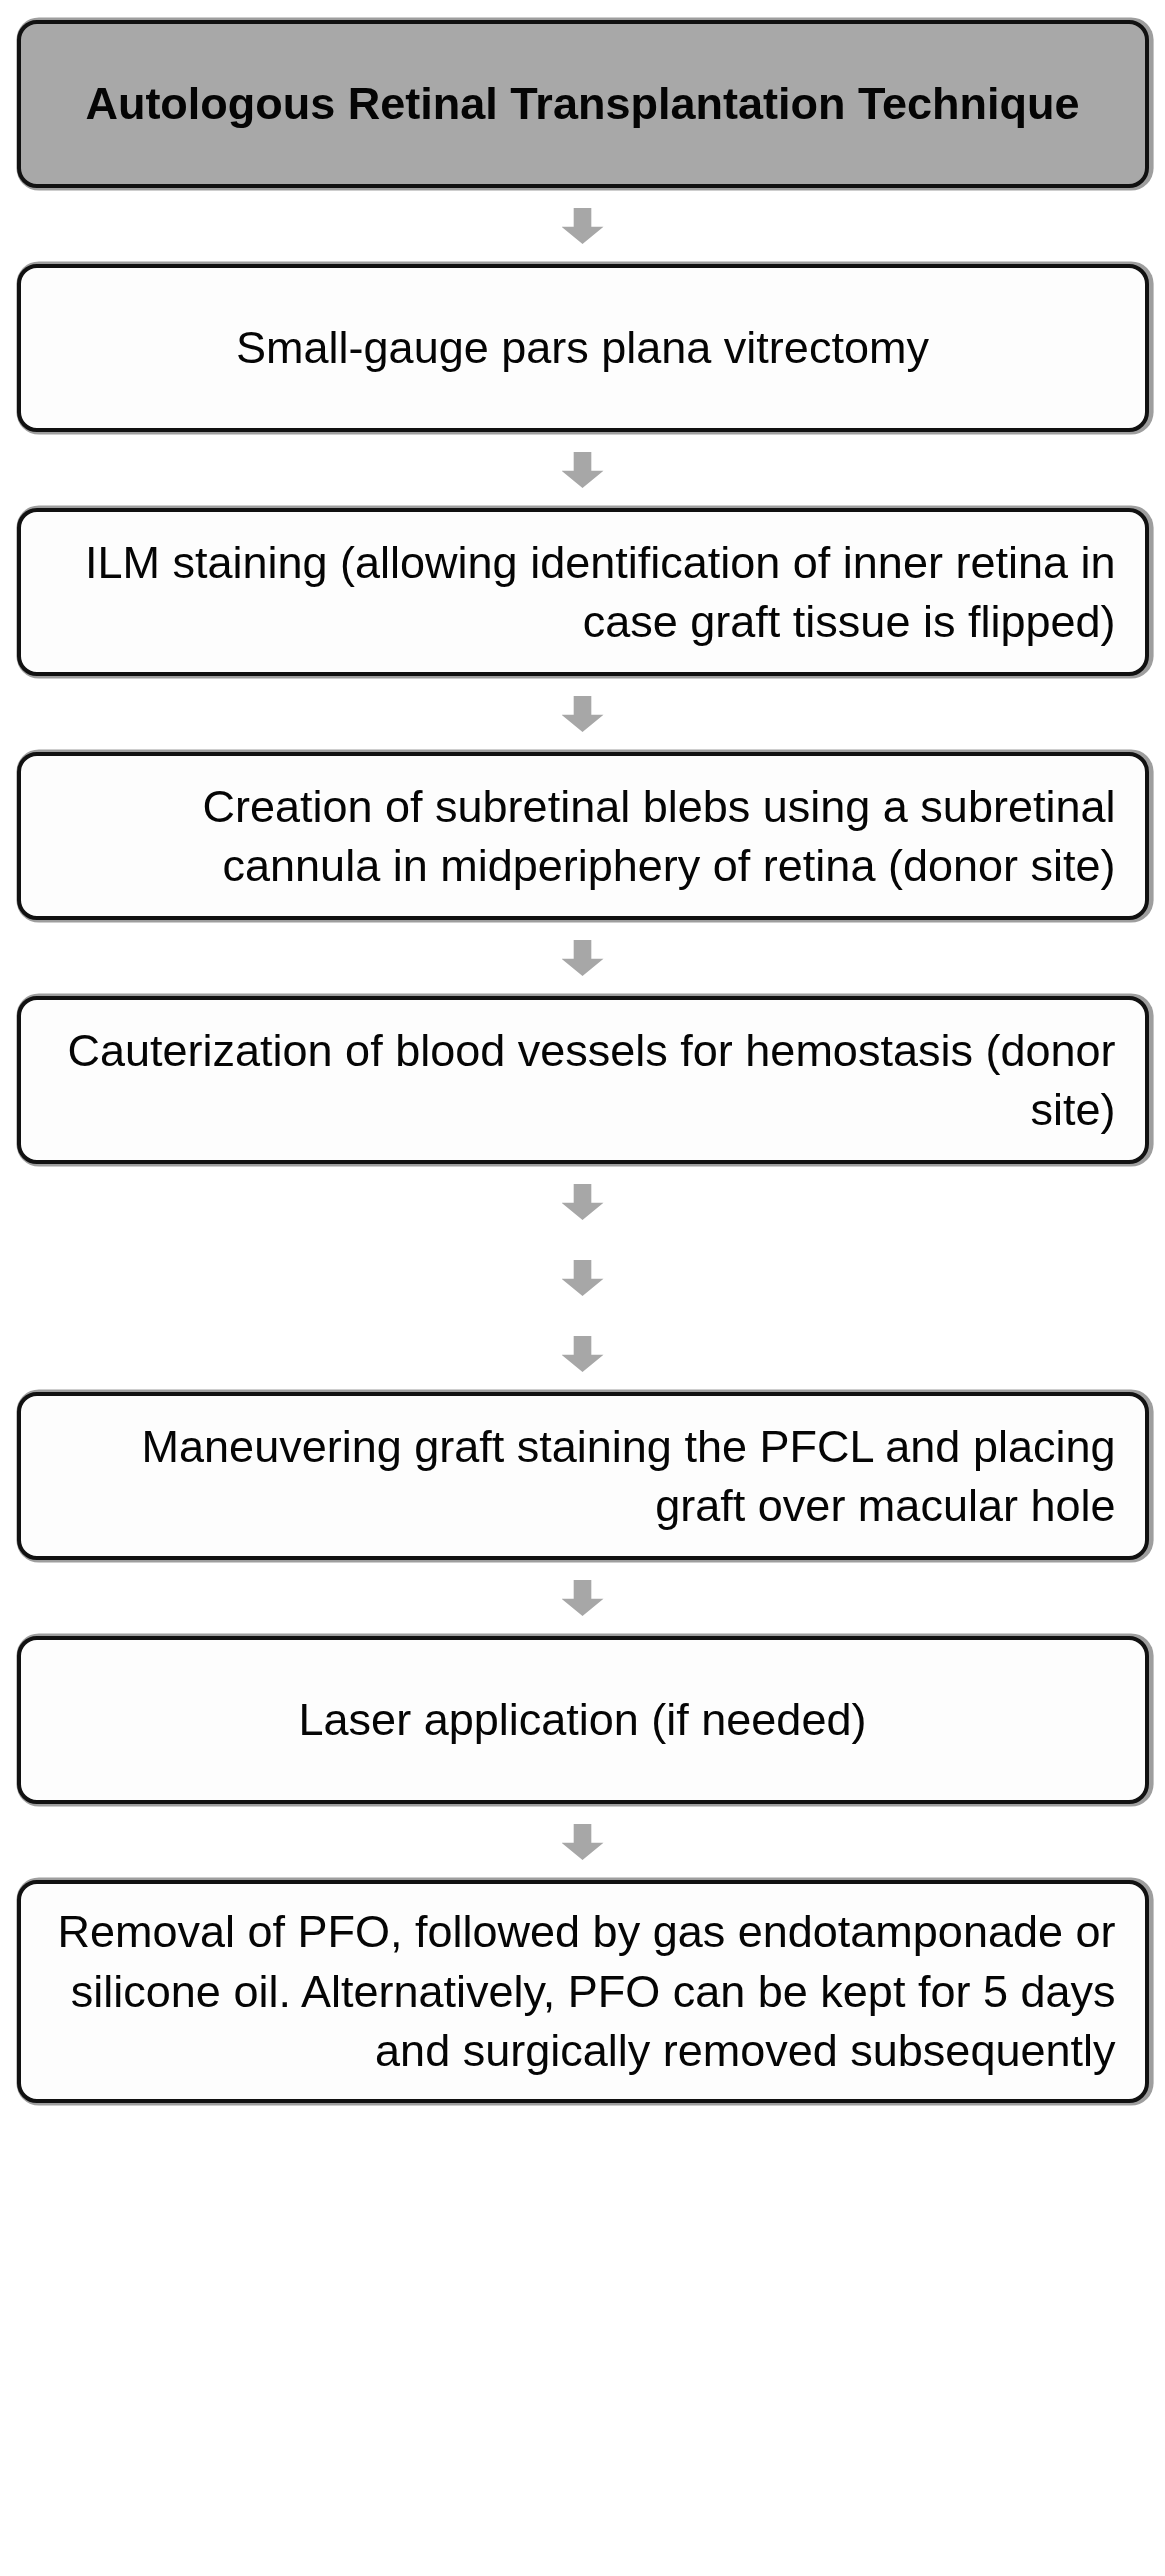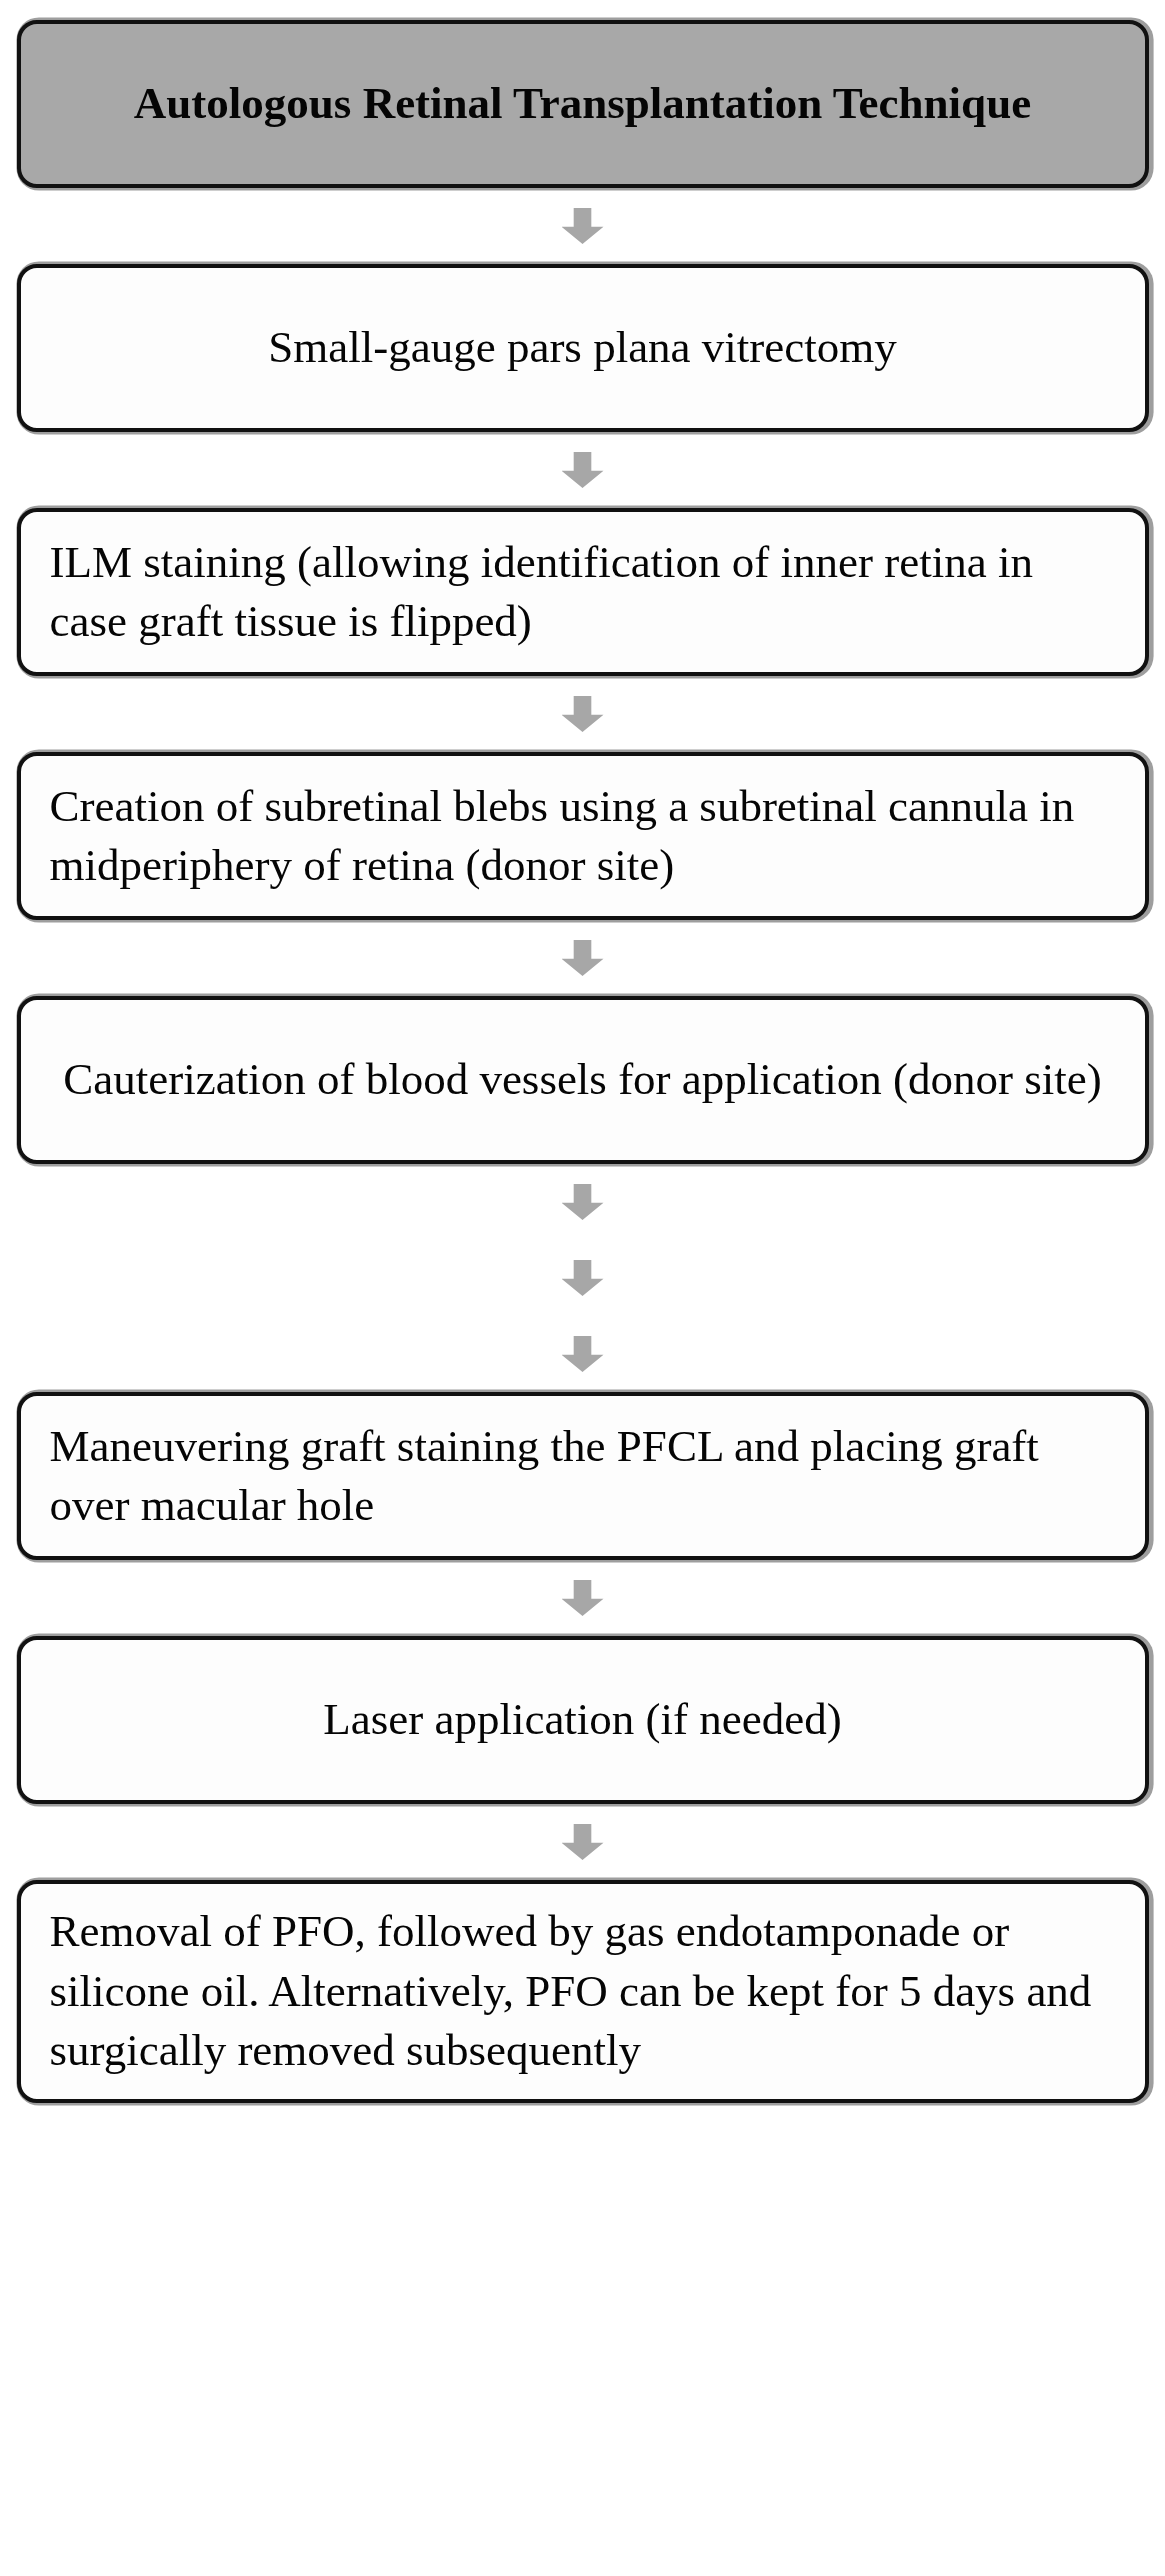--- a/index.html
+++ b/index.html
@@ -35,22 +35,22 @@
     width:100%;
     min-height:168px;
     background:var(--step-fill);
     border:4.6px solid var(--border);
     border-radius:20px;
     box-shadow:2px 0 0 2.6px var(--shadow);
     display:flex;
     align-items:center;
     justify-content:center;
     padding:18.4px 29px;
-    text-align:left;
-    font-family:Liberation Serif, serif;
+    text-align:right;
+    font-family:Liberation Sans, sans-serif;
     font-size:45px;
     line-height:1.32;
     color:var(--text);
   }
   .box--header{
     background:var(--header-fill);
     font-weight:bold;
   }
   .arrow{
     width:42px;
@@ -80,21 +80,21 @@
       <span>ILM staining (allowing identification of inner retina in case graft tissue is flipped)</span>
     </div>
 
     <div class="arrow"></div>
     <div class="box">
       <span>Creation of subretinal blebs using a subretinal cannula in midperiphery of retina (donor site)</span>
     </div>
 
     <div class="arrow"></div>
     <div class="box">
-      <span>Cauterization of blood vessels for application (donor site)</span>
+      <span>Cauterization of blood vessels for hemostasis (donor site)</span>
     </div>
 
     <div class="arrow"></div>
 
     <div class="arrow"></div>
 
     <div class="arrow"></div>
     <div class="box">
       <span>Maneuvering graft staining the PFCL and placing graft over macular hole</span>
     </div>

